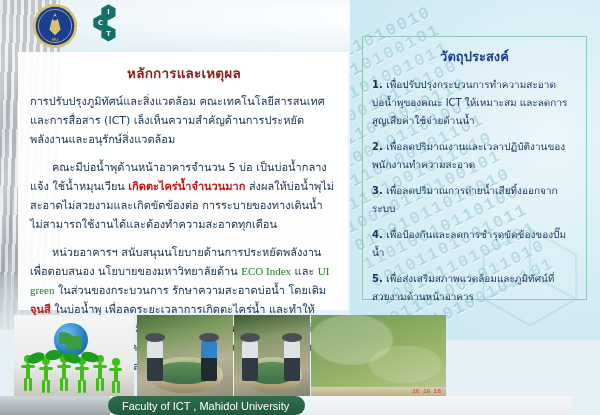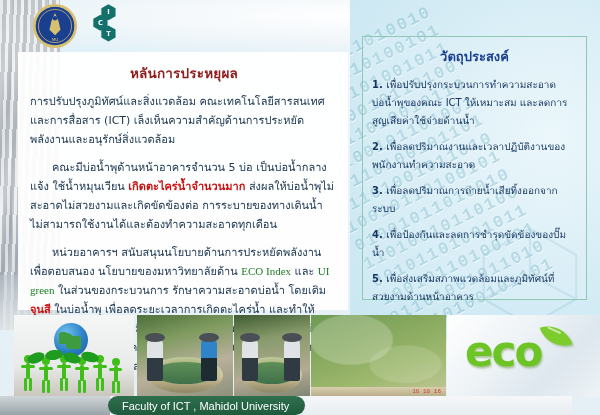--- a/index.html
+++ b/index.html
@@ -268,21 +268,21 @@
     </g>
     <g fill="#ffffff" font-family="DejaVu Sans" font-size="15" font-weight="bold" text-anchor="middle">
       <text x="46" y="25">I</text>
       <text x="28" y="50">C</text>
       <text x="46" y="74">T</text>
     </g>
   </svg>
 
   <div class="panel-left">
     <div class="panel-left-inner">
-      <div class="h-left">หลันการประหยุผล</div>
+      <div class="h-left">หลักการและเหตุผล</div>
       <div id="left-body">
           <div class="para"><span>การปรับปรุงภูมิทัศน์และสิ่งแวดล้อม  คณะเทคโนโลยีสารสนเทศและการสื่อสาร</span> <span>(ICT) เล็งเห็นความสำคัญด้านการประหยัดพลังงานและอนุรักษ์สิ่งแวดล้อม</span></div>
           <div class="para indent"><span>คณะมีบ่อน้ำพุด้านหน้าอาคารจำนวน 5 บ่อ เป็นบ่อน้ำกลางแจ้ง ใช้น้ำหมุนเวียน</span> <span class="hl-red">เกิดตะไคร่น้ำจำนวนมาก</span><span> ส่งผลให้บ่อน้ำพุไม่สะอาดไม่สวยงามและเกิดขัดข้องต่อ</span> <span>การระบายของทางเดินน้ำ ไม่สามารถใช้งานได้และต้องทำความสะอาดทุกเดือน</span></div>
           <div class="para indent"><span>หน่วยอาคารฯ สนับสนุนนโยบายด้านการประหยัดพลังงาน เพื่อตอบสนอง</span> <span>นโยบายของมหาวิทยาลัยด้าน </span><span class="hl-green">ECO Index</span><span> และ </span><span class="hl-green">UI green</span><span> ในส่วนของกระบวนการ</span> <span>รักษาความสะอาดบ่อน้ำ โดยเติม </span><span class="hl-red">จุนสี</span><span> ในบ่อน้ำพุ เพื่อลดระยะเวลาการเกิดตะไคร่น้ำ</span> <span>และทำให้บ่อน้ำพุสวยงาม เพราะมีน้ำที่ใส และลดการทำความสะอาดบ่อเหลือเพียง 4</span> <span>เดือนต่อครั้ง เป็นการประหยัดแรงงานและประหยัดทรัพยากรน้ำอย่างได้ผล</span></div>
         </div>
     </div>
   </div>
 
   <div class="panel-right">
     <div class="panel-right-inner">
@@ -366,24 +366,20 @@
       <div class="person" style="left:8px;"></div>
       <div class="person" style="left:50px;background:linear-gradient(180deg,#dfe3e6 0 45%,#2f3a42 45% 100%);"></div>
     </div>
 
     <div class="ph ph-algae">
       <div class="algae-scum"></div>
       <div class="tile-edge"></div>
       <div class="algae-date">16 10 16</div>
     </div>
 
-    <div class="ph ph-logo">
-      <div class="ecomark">eco</div>
-      <div class="ecoleaf"></div>
-    </div>
   </div>
 
   <div class="footer">
     <div class="footer-left-bar"></div>
     <div class="footer-badge">Faculty of ICT , Mahidol University</div>
   </div>
 
 </div>
 
 </body></html>

